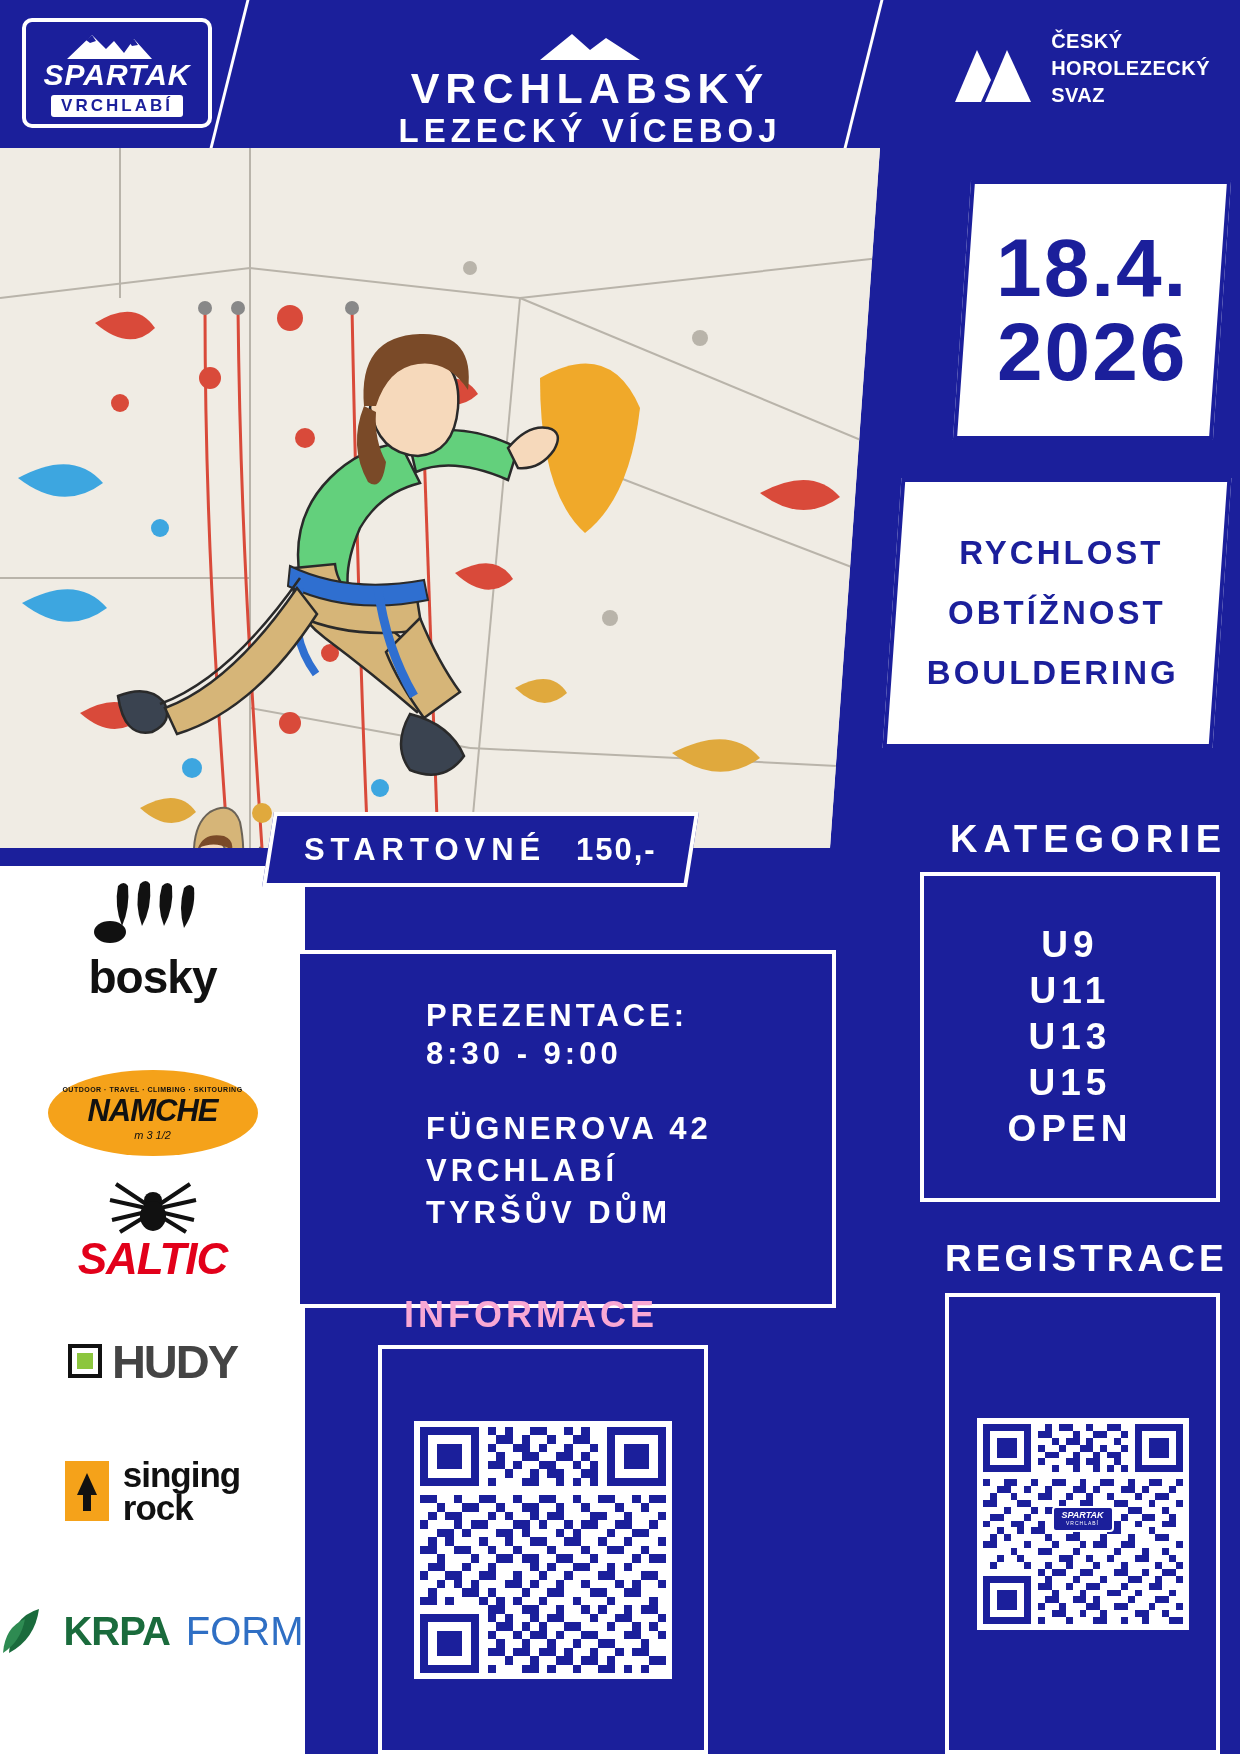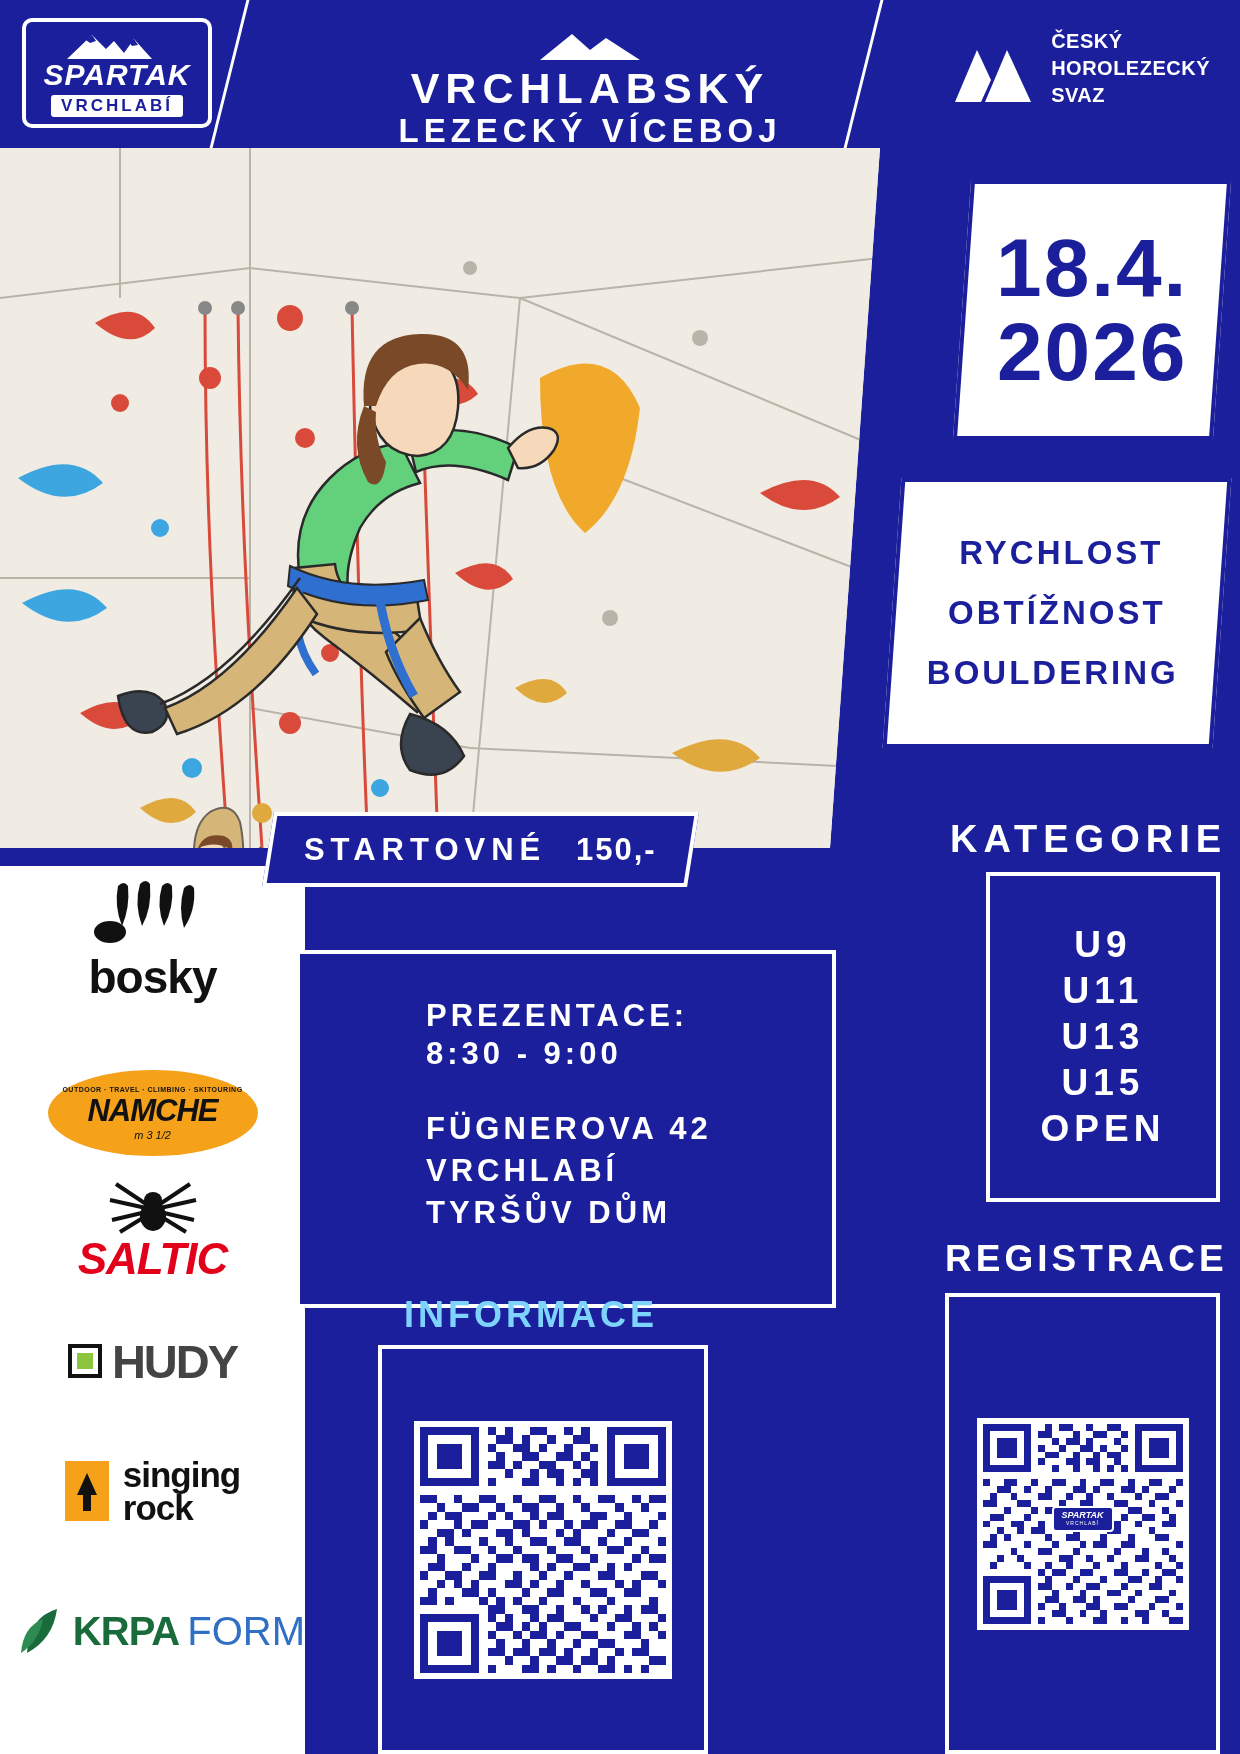--- a/index.html
+++ b/index.html
@@ -97,57 +97,57 @@
   .singing { height:150px; gap:14px; }
   .sr-badge { width:44px; height:60px; background:#f5a21a; position:relative; }
   .sr-badge::after {
     content:""; position:absolute; left:12px; top:12px; width:0; height:0;
     border-left:10px solid transparent; border-right:10px solid transparent; border-bottom:22px solid #111;
   }
   .sr-badge::before {
     content:""; position:absolute; left:18px; top:30px; width:8px; height:20px; background:#111;
   }
   .sr-text { font-size:35px; font-weight:bold; color:#111; line-height:.95; letter-spacing:-1px; }
-  .krpa { height:130px; gap:8px;justify-content:flex-end; }
+  .krpa { height:130px; gap:16px; }
   .krpa-text { font-size:40px; font-weight:bold; color:#1a6b3c; letter-spacing:-1px; }
   .krpa-form { font-size:40px; color:#2f6fc4; letter-spacing:0px; }
 
   
   .startovne {
     position:absolute; left:268px; top:812px; width:425px; height:75px;
     border:4px solid #fff; background:#1b1f9b; transform: skewX(-9deg);
     display:flex; align-items:center; justify-content:center; gap:30px;
   }
   .startovne span { transform: skewX(9deg); color:#fff; font-weight:bold; letter-spacing:6px; font-size:31px; }
   .startovne .price { letter-spacing:2px; }
 
   
   .kategorie-title {
     position:absolute; right:20px; top:818px; width:270px;
     color:#fff; font-weight:bold; font-size:38px; letter-spacing:6px; text-align:center;
   }
   .kategorie-box {
-    position:absolute; right:20px; top:872px; width:234px; height:330px;
+    position:absolute; right:20px; top:872px; width:300px; height:330px;
     border:4px solid #fff; background:#1b1f9b;
     display:flex; flex-direction:column; align-items:center; justify-content:center; gap:4px;
   }
   .kategorie-box .cat { color:#fff; font-weight:bold; font-size:37px; letter-spacing:5px; }
 
   
   .prez-box {
     position:absolute; left:296px; top:950px; width:540px; height:358px;
     border:4px solid #fff; background:#1b1f9b; padding:42px 0 0 126px;
   }
   .prez-line { color:#fff; font-weight:bold; font-size:31px; letter-spacing:4px; line-height:1.3; }
   .prez-time { color:#fff; font-weight:bold; font-size:31px; letter-spacing:4px; margin-bottom:36px; }
   .addr { color:#fff; font-weight:bold; font-size:31px; letter-spacing:4px; line-height:1.35; }
 
   
   .informace-title {
-    position:absolute; left:404px; top:1294px; color:#7dd3fc; font-weight:bold;
+    position:absolute; left:404px; top:1294px; color:#f9a8d4; font-weight:bold;
     font-size:36px; letter-spacing:4px;
   }
   .informace-box {
     position:absolute; left:378px; top:1345px; width:330px; height:409px;
     border:4px solid #fff; background:#1b1f9b;
     display:flex; align-items:center; justify-content:center;
   }
 
   
   .registrace-title {

